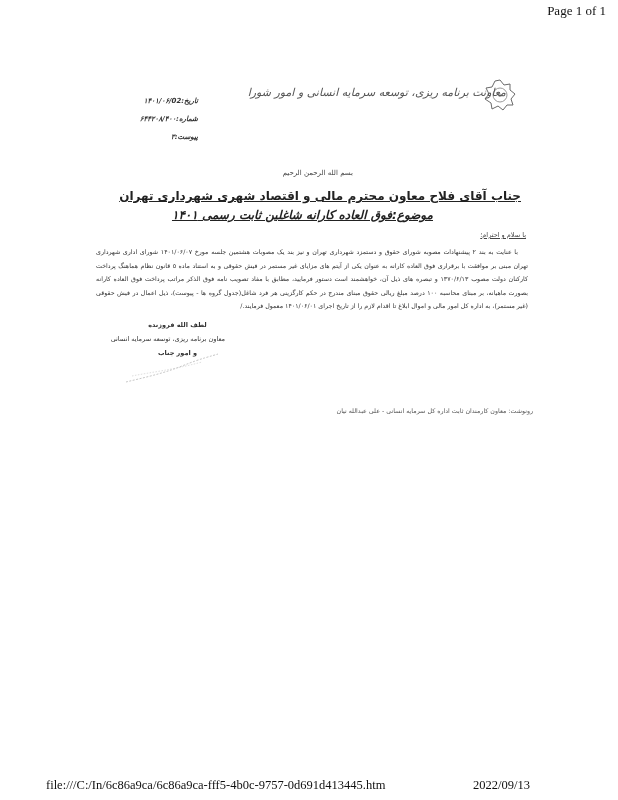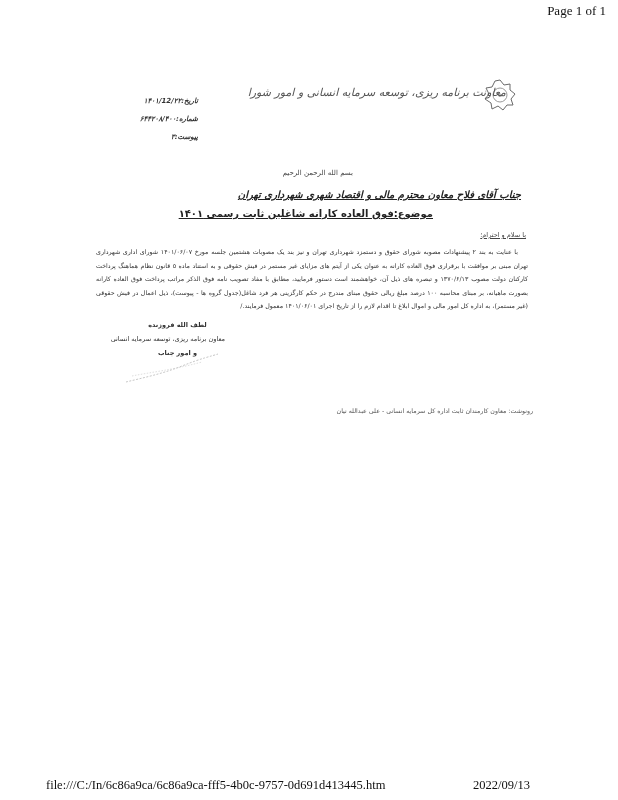--- a/index.html
+++ b/index.html
@@ -28,25 +28,25 @@
   }
   .meta {
     left: 108px; top: 92px; width: 90px; font-size: 7px; color: #333;
     font-weight: bold; font-style: italic; line-height: 18px;
   }
   .meta div { white-space: nowrap; }
   .basmala {
     right: 265px; top: 169px; font-size: 7px; color: #444; white-space: nowrap;
   }
   .addressee {
-    right: 97px; top: 189px; font-size: 10px; font-weight: bold; font-style: italic;
+    right: 97px; top: 189px; font-size: 12px; font-weight: bold; 
     text-decoration: underline; color: #222; white-space: nowrap;
   }
   .subject {
-    right: 185px; top: 208px; font-size: 10px; font-weight: bold; 
+    right: 185px; top: 208px; font-size: 12px; font-weight: bold; font-style: italic;
     text-decoration: underline; color: #222; white-space: nowrap;
   }
   .greeting {
     right: 92px; top: 231px; font-size: 6.5px; color: #444; white-space: nowrap; text-decoration: underline;
   }
   .body-text {
     right: 90px; top: 245px; width: 432px; font-size: 6.3px; color: #333;
     line-height: 13.5px; text-align: justify;
   }
   .body-text p { margin: 0; text-indent: 10px; }
@@ -73,21 +73,21 @@
       <path d="M17 2 L21 7 L27 6 L27 12 L32 16 L28 21 L30 27 L24 27 L20 32 L15 28 L9 31 L8 25 L2 21 L6 16 L3 10 L9 9 L12 3 Z"></path>
       <circle cx="17" cy="17" r="7" stroke="#9a9a9a"></circle>
     </g>
     <text x="17" y="19" font-size="5" text-anchor="middle" fill="#999" font-family="DejaVu Sans, sans-serif">✿</text>
   </svg>
 </div>
 <div class="abs doc org-name">معاونت برنامه ریزی، توسعه سرمایه انسانی و امور شورا</div>
 
 <div class="abs doc meta">
   <div>
-    <span>تاریخ:</span><span>۱۴۰۱/12/۲۲</span>
+    <span>تاریخ:</span><span>۱۴۰۱/۰۶/02</span>
   </div>
   <div>
     <span>شماره:</span><span>۶۴۴۲۰۸/۴۰۰</span>
   </div>
   <div>
     <span>پیوست:</span><span>۳</span>
   </div>
 </div>
 
 <div class="abs doc basmala">بسم الله الرحمن الرحیم</div>

